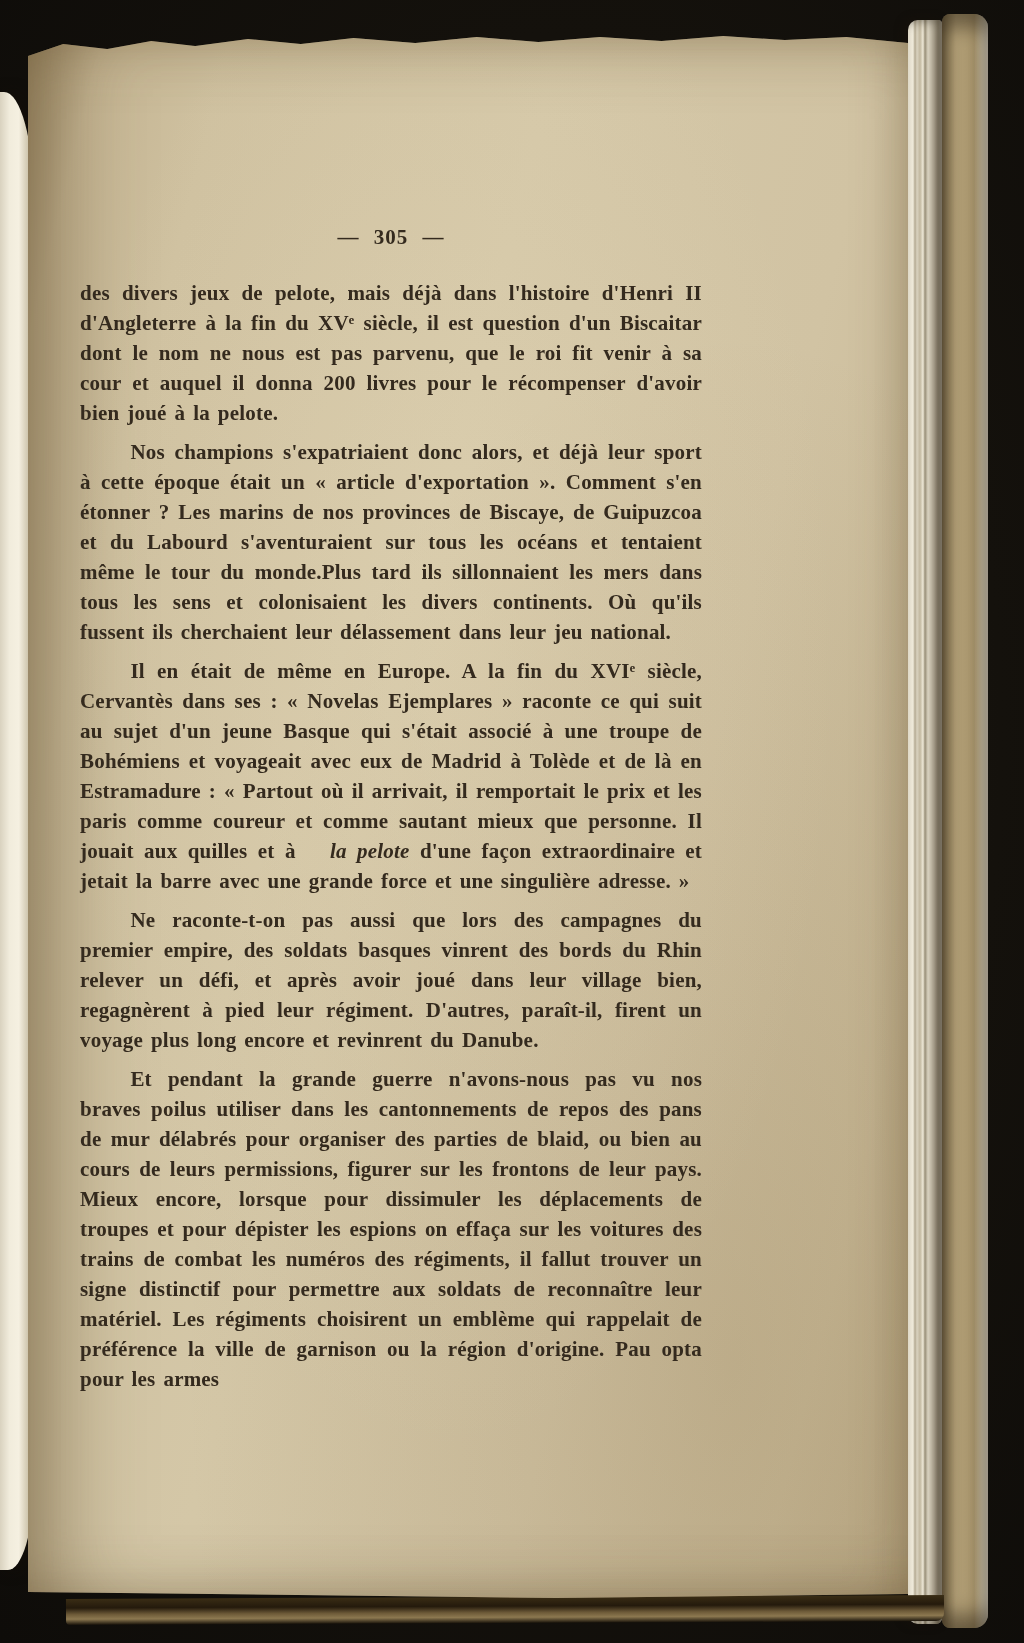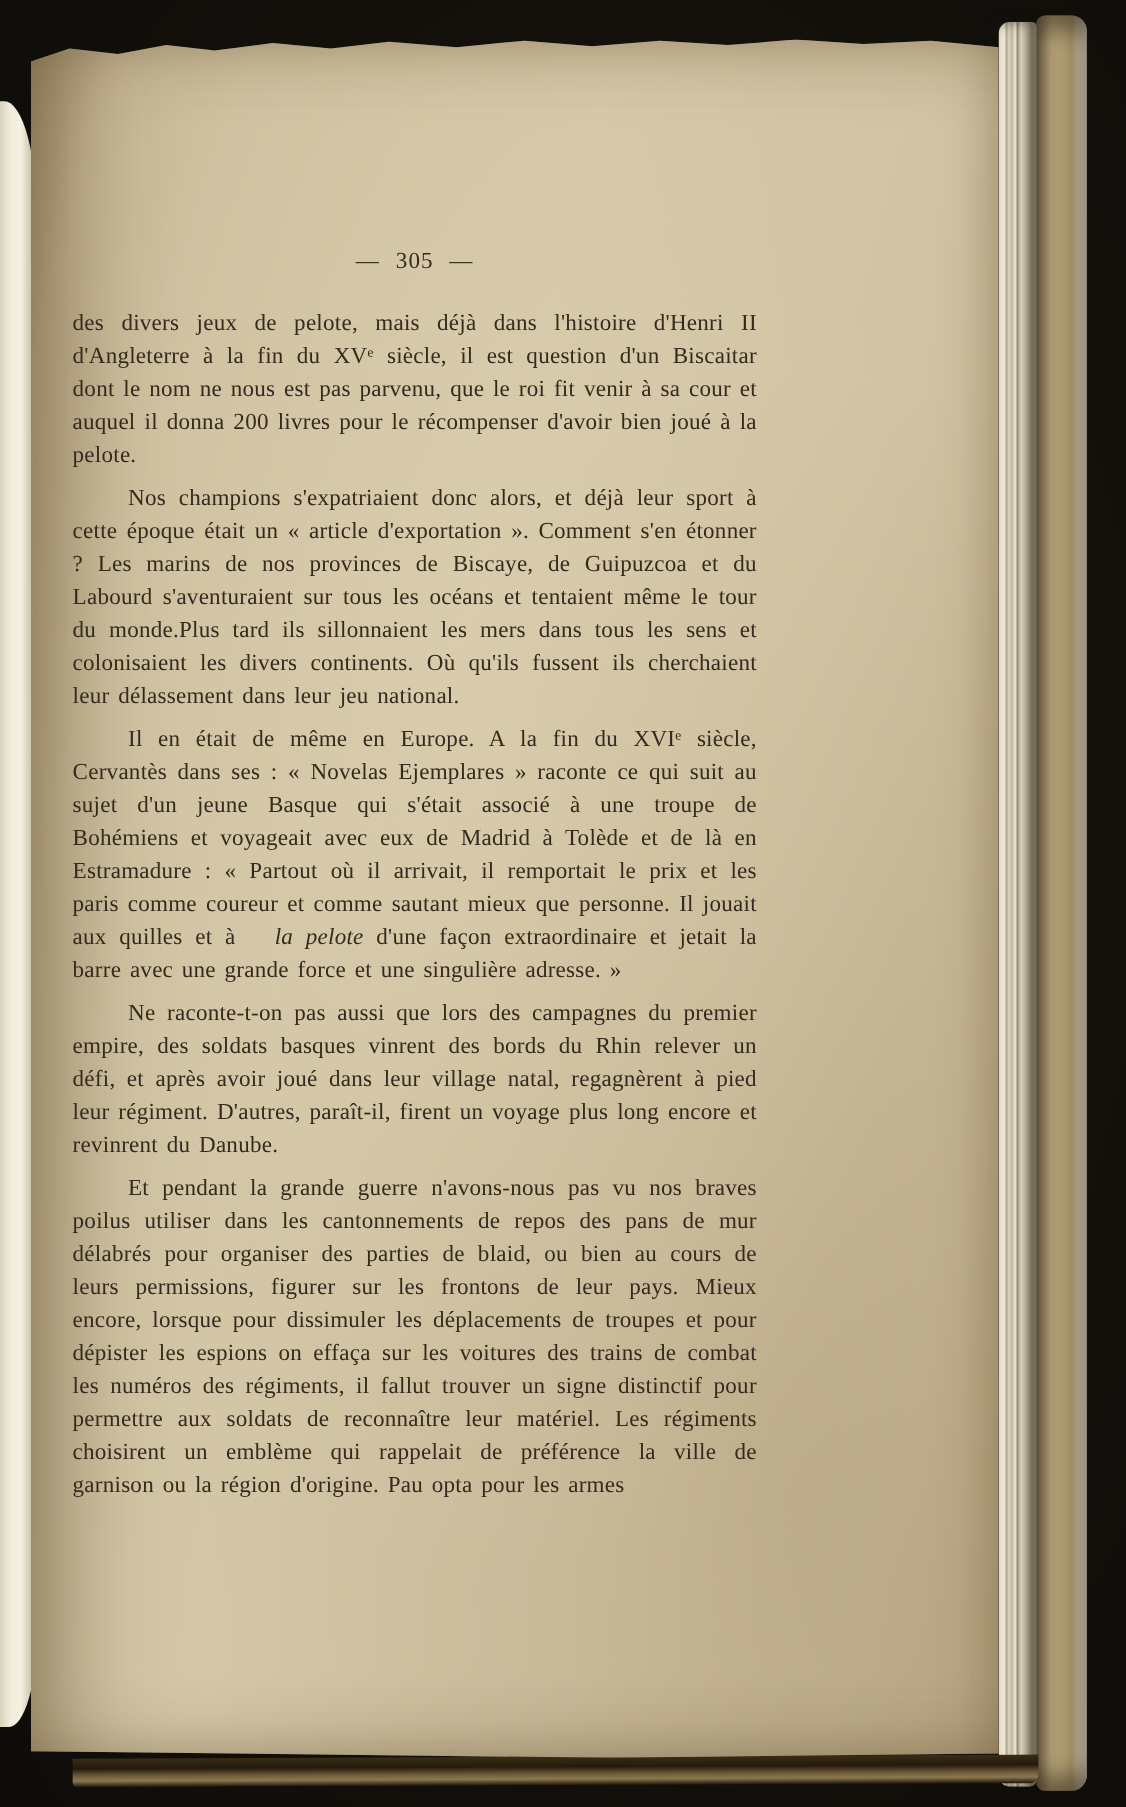--- a/index.html
+++ b/index.html
@@ -61,26 +61,27 @@
       44% 9px,51% 3px,58% 8px,65% 3px,72% 7px,79% 2px,86% 6px,93% 3px,100% 9px,
       100% calc(100% - 4px),60% 100%,0 calc(100% - 6px));
     box-shadow:
       inset 70px 0 90px -45px rgba(92,72,40,.55),
       inset -34px 0 55px -35px rgba(92,72,40,.40),
       inset 0 46px 70px -45px rgba(110,88,50,.45),
       inset 0 -40px 70px -45px rgba(92,72,40,.40);
   }
 
   .text-col{
-    position:absolute;left:38px;top:188px;width:622px;
+    position:absolute;left:52px;top:188px;width:622px;
     color:#342a1e;
     font-size:21px;line-height:30px;
     text-align:justify;
     word-spacing:2.5px;
     letter-spacing:.2px;
+    font-weight:bold;
   }
   .page-number{
     text-align:center;
     font-size:21px;
     letter-spacing:1px;
     margin-bottom:26px;
     word-spacing:8px;
   }
   .text-col p{margin:0 0 9px 0;text-indent:2.4em;}
   .text-col p.first{text-indent:0;}
@@ -107,21 +108,21 @@
 
       <p>
         <span>Nos champions s'expatriaient donc alors, et déjà leur sport à cette époque était un « article d'exportation ». Comment s'en étonner ? Les marins de nos provinces de Biscaye, de Guipuzcoa et du Labourd s'aventuraient sur tous les océans et tentaient même le tour du monde.Plus tard ils sillonnaient les mers dans tous les sens et colonisaient les divers continents. Où qu'ils fussent ils cherchaient leur délassement dans leur jeu national.</span>
       </p>
 
       <p>
         <span>Il en était de même en Europe. A la fin du XVIᵉ siècle, Cervantès dans ses : « Novelas Ejemplares » raconte ce qui suit au sujet d'un jeune Basque qui s'était associé à une troupe de Bohémiens et voyageait avec eux de Madrid à Tolède et de là en Estramadure : « Partout où il arrivait, il remportait le prix et les paris comme coureur et comme sautant mieux que personne. Il jouait aux quilles et à </span><em>la pelote</em><span> d'une façon extraordinaire et jetait la barre avec une grande force et une singulière adresse. »</span>
       </p>
 
       <p>
-        <span>Ne raconte-t-on pas aussi que lors des campagnes du premier empire, des soldats basques vinrent des bords du Rhin relever un défi, et après avoir joué dans leur village natal, regagnèrent à pied leur régiment. D'autres, paraît-il, firent un voyage plus long encore et revinrent du Danube.</span>
+        <span>Ne raconte-t-on pas aussi que lors des campagnes du premier empire, des soldats basques vinrent des bords du Rhin relever un défi, et après avoir joué dans leur village bien, regagnèrent à pied leur régiment. D'autres, paraît-il, firent un voyage plus long encore et revinrent du Danube.</span>
       </p>
 
       <p>
         <span>Et pendant la grande guerre n'avons-nous pas vu nos braves poilus utiliser dans les cantonnements de repos des pans de mur délabrés pour organiser des parties de blaid, ou bien au cours de leurs permissions, figurer sur les frontons de leur pays. Mieux encore, lorsque pour dissimuler les déplacements de troupes et pour dépister les espions on effaça sur les voitures des trains de combat les numéros des régiments, il fallut trouver un signe distinctif pour permettre aux soldats de reconnaître leur matériel. Les régiments choisirent un emblème qui rappelait de préférence la ville de garnison ou la région d'origine. Pau opta pour les armes</span>
       </p>
 
     </div>
   </div>
 
 </div>

